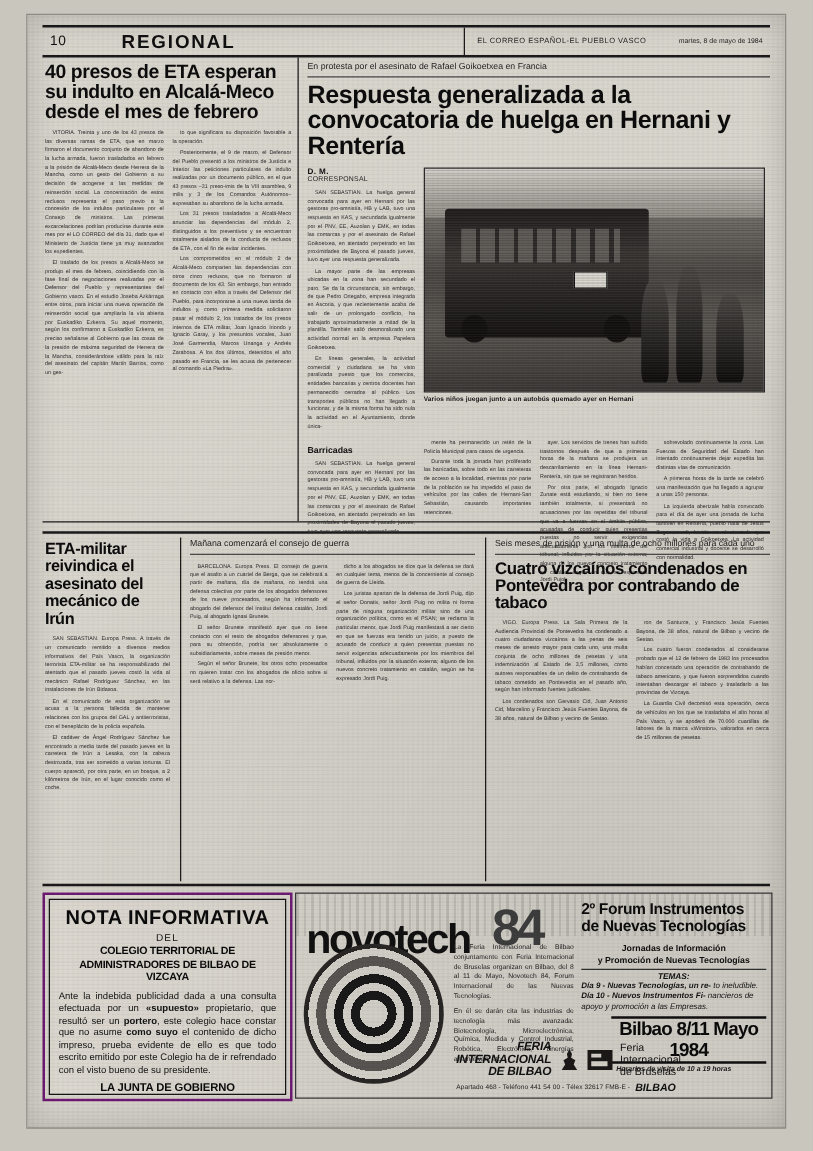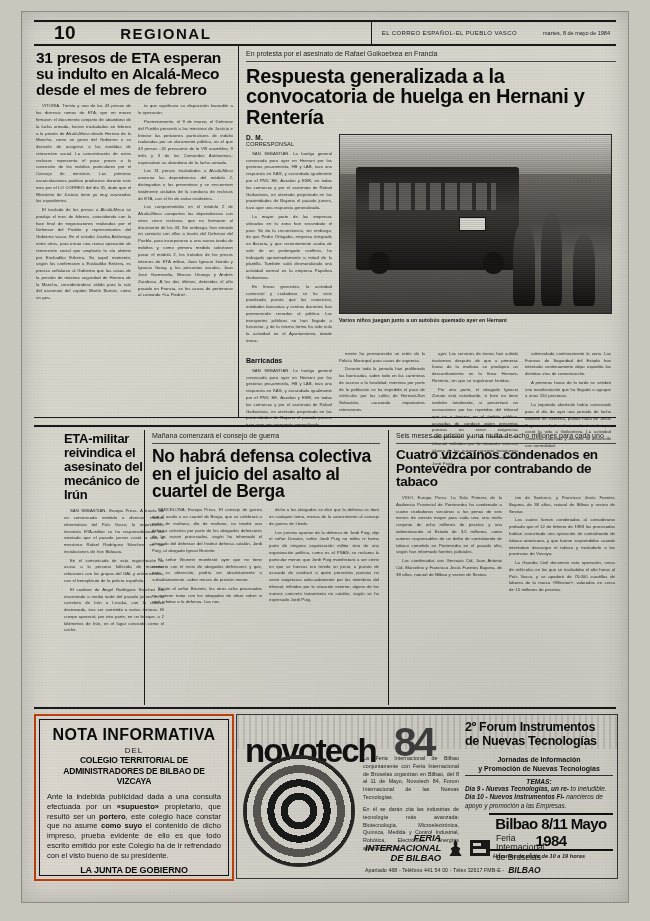--- a/index.html
+++ b/index.html
@@ -27,21 +27,21 @@
     position:absolute;inset:0;pointer-events:none;
     box-shadow:inset 0 0 26px rgba(0,0,0,.18);
   }
 
   
   .masthead{
     position:absolute;left:12px;top:8px;width:582px;height:22px;
     border-top:2px solid #1a1a1a;border-bottom:2px solid #1a1a1a;
     display:flex;align-items:center;
   }
-  .folio{font-weight:bold;font-size:19px;color:#111;margin-left:20px;letter-spacing:.5px;}
+  .folio{font-weight:normal;font-size:11px;color:#111;margin-left:6px;letter-spacing:.5px;}
   .section-name{
     font-weight:bold;font-size:15px;color:#111;letter-spacing:1.5px;margin-left:44px;
   }
   .mast-right{
     position:absolute;right:0;top:0;height:22px;display:flex;align-items:center;gap:26px;
     border-left:1px solid #1a1a1a;padding-left:10px;
   }
   .mast-title{font-size:6px;letter-spacing:.4px;color:#222;}
   .mast-date{font-size:5.5px;color:#222;padding-right:6px;}
 
@@ -97,21 +97,21 @@
   .ph-sky{position:absolute;left:0;right:0;top:0;height:22%;
     background:linear-gradient(180deg,#cfccc6,#8f8c86);}
   .ph-fig{position:absolute;bottom:4%;width:8%;height:46%;
     background:linear-gradient(180deg,#4e4b47,#0f0e0d);border-radius:40% 40% 12% 12%;}
   .ph-plate{position:absolute;left:44%;top:46%;width:9%;height:7%;
     background:#dcd9d2;border:1px solid #111;}
   .caption{font-size:5.2px;font-weight:bold;color:#141414;letter-spacing:.1px;}
 
   
   .adbox{
-    position:absolute;background:#ddd9d1;border:2px solid #c2410c;
+    position:absolute;background:#ddd9d1;border:2px solid #701a75;
   }
   .nota-inner{position:absolute;inset:3px;border:1px solid #141414;padding:6px 7px;}
   .nota-t1{font-size:16px;font-weight:bold;text-align:center;color:#0b0b0b;letter-spacing:.4px;}
   .nota-t2{font-size:8px;text-align:center;color:#111;margin-top:2px;letter-spacing:1px;}
   .nota-t3{font-size:8.5px;font-weight:bold;text-align:center;color:#0b0b0b;letter-spacing:-.2px;line-height:1.25;}
   .nota-body{font-size:7.6px;line-height:1.3;color:#141414;text-align:justify;margin-top:5px;}
   .nota-body b{font-weight:bold;}
   .nota-sign{font-size:9px;font-weight:bold;text-align:center;color:#0b0b0b;margin-top:4px;letter-spacing:-.1px;}
 
   
@@ -171,21 +171,21 @@
         <span class="mast-title">EL CORREO ESPAÑOL-EL PUEBLO VASCO</span>
         <span class="mast-date">martes, 8 de mayo de 1984</span>
       </span>
     </div>
 
     <div class="rule-v" style="left:216px;top:34px;height:371px;"></div>
     <div class="rule-h" style="left:12px;top:405px;width:582px;height:1px;"></div>
     <div class="rule-h" style="left:12px;top:413px;width:582px;height:2px;"></div>
 
     <div class="col" style="left:14px;top:38px;width:198px;">
-      <div class="hl hl-lead">31 presos de ETA esperan su indulto en Alcalá-Meco desde el mes de febrero</div>
+      <div class="hl hl-lead">40 presos de ETA esperan su indulto en Alcalá-Meco desde el mes de febrero</div>
       <div style="display:flex;gap:7px;margin-top:6px;">
         <div class="txt" style="width:95px;">
           <p>VITORIA. Treinta y uno de los 43 presos de las diversas ramas de ETA, que en marzo firmaron el documento conjunto de abandono de la lucha armada, fueron trasladados en febrero a la prisión de Alcalá-Meco desde Herrera de la Mancha, como un gesto del Gobierno a su decisión de acogerse a las medidas de reinserción social. La concentración de estos reclusos representa el paso previo a la concesión de los indultos particulares por el Consejo de ministros. Las primeras excarcelaciones podrían producirse durante este mes por el LO CORREO del día 31, dado que el Ministerio de Justicia tiene ya muy avanzados los expedientes.</p>
           <p>El traslado de los presos a Alcalá-Meco se produjo el mes de febrero, coincidiendo con la fase final de negociaciones realizadas por el Defensor del Pueblo y representantes del Gobierno vasco. En el estudio Joseba Azkárraga entre otros, para iniciar una nueva operación de reinserción social que ampliaría la vía abierta por Euskadiko Ezkerra. Su aquel momento, según los confirmaron a Euskadiko Ezkerra, es preciso señalarse al Gobierno que las cosas de la presión de máxima seguridad de Herrera de la Mancha, considerándose válido para la raíz del asesinato del capitán Martín Barrios, como un ges-</p>
         </div>
         <div class="txt" style="width:95px;">
           <p>to que significara su disposición favorable a la operación.</p>
           <p>Posteriormente, el 9 de marzo, el Defensor del Pueblo presentó a los ministros de Justicia e Interior las peticiones particulares de indulto realizadas por un documento público, en el que 43 presos –31 preso-imis de la VIII asamblea, 9 milis y 3 de los Comandos Autónomos– expresaban su abandono de la lucha armada.</p>
           <p>Los 31 presos trasladados a Alcalá-Meco anunciar las dependencias del módulo 2, distinguidos a los preventivos y se encuentran totalmente aislados de la conducta de reclusos de ETA, con el fin de evitar incidentes.</p>
           <p>Los comprometidos en el módulo 2 de Alcalá-Meco comparten las dependencias con otros cinco reclusos, que no formaron al documento de los 43. Sin embargo, han entrado en contacto con ellos a través del Defensor del Pueblo, para incorporarse a una nueva tanda de indultos y, como primera medida solicitaron pasar el módulo 2, los tratados de los presos internos de ETA militar, Joan Ignacio Iriondo y Ignacio Garay, y los presuntos vocales, Juan José Garmendia, Marcos Unanga y Andrés Zarabosa. A los dos últimos, detenidos el año pasado en Francia, se les acusa de pertenecer al comando «La Piedra».</p>
@@ -242,32 +242,31 @@
           <p>A primeras horas de la tarde se celebró una manifestación que ha llegado a agrupar a unas 150 personas.</p>
           <p>La izquierda abertzale había convocado para el día de ayer una jornada de lucha también en Rentería, pueblo natal de Jesús Zugarramurdi, herido en el atentado que costó la vida a Goikoetxea. La actividad comercial industrial y docente se desarrolló con normalidad.</p>
         </div>
       </div>
     </div>
 
     <div class="rule-v" style="left:122px;top:418px;height:275px;"></div>
     <div class="rule-v" style="left:366px;top:418px;height:275px;"></div>
     <div class="rule-h" style="left:12px;top:695px;width:582px;height:2px;"></div>
 
-    <div class="col" style="left:14px;top:420px;width:100px;margin-left:28px;">
+    <div class="col" style="left:14px;top:420px;width:100px;">
       <div class="hl hl-side">ETA-militar reivindica el asesinato del mecánico de Irún</div>
       <div class="txt" style="margin-top:6px;">
         <p>SAN SEBASTIAN. Europa Press. A través de un comunicado remitido a diversos medios informativos del País Vasco, la organización terrorista ETA-militar se ha responsabilizado del atentado que el pasado jueves costó la vida al mecánico Rafael Rodríguez Sánchez, en las instalaciones de Irún Bidasoa.</p>
         <p>En el comunicado de esta organización se acusa a la persona fallecida de mantener relaciones con los grupos del GAL y antiterroristas, con el beneplácito de la policía española.</p>
         <p>El cadáver de Ángel Rodríguez Sánchez fue encontrado a media tarde del pasado jueves en la carretera de Irún a Lesaka, con la cabeza destrozada, tras ser sometido a varias torturas. El cuerpo apareció, por otra parte, en un bosque, a 2 kilómetros de Irún, en el lugar conocido como el coche.</p>
       </div>
     </div>
 
     <div class="col" style="left:130px;top:420px;width:228px;">
       <div class="kicker">Mañana comenzará el consejo de guerra</div>
-      <div class="hl hl-mid">No habrá defensa colectiva en el juicio del asalto al cuartel de Berga</div>
       <div style="display:flex;gap:7px;margin-top:6px;">
         <div class="txt" style="width:110px;">
           <p>BARCELONA. Europa Press. El consejo de guerra que el asalto a un cuartel de Berga, que se celebrará a partir de mañana, día de mañana, no tendrá una defensa colectiva por parte de los abogados defensores de los nueve procesados, según ha informado el abogado del defensor del Institut defensa catalán, Jordi Puig, al abogado Ignasi Brunete.</p>
           <p>El señor Brunete manifestó ayer que no tiene contacto con el resto de abogados defensores y que, para su obtención, podría ser absolutamente o subsidiariamente, sobre meses de presión menor.</p>
           <p>Según el señor Brunete, los otros ocho procesados no quieren tratar con los abogados de oficio sobre si será relativo a la defensa. Las nor-</p>
         </div>
         <div class="txt" style="width:110px;">
           <p>dicho a los abogados se dice que la defensa se dará en cualquier tema, menos de la concerniente al consejo de guerra de Lleida.</p>
           <p>Los juristas apartan de la defensa de Jordi Puig, dijo el señor Donatix, señor Jordi Puig no milita ni forma parte de ninguna organización militar sino de una organización política, como es el PSAN; se reclama la particular menor, que Jordi Puig manifestará a ser cierto en que se fuerzas era tenido un juicio, a puesto de acusado de conducir a quien presentas puestas no servir exigencias adecuadamente por los miembros del tribunal, influidos por la situación externa; alguno de los nuevos concreto tratamiento en catalán, según se ha expresado Jordi Puig.</p>
         </div>

